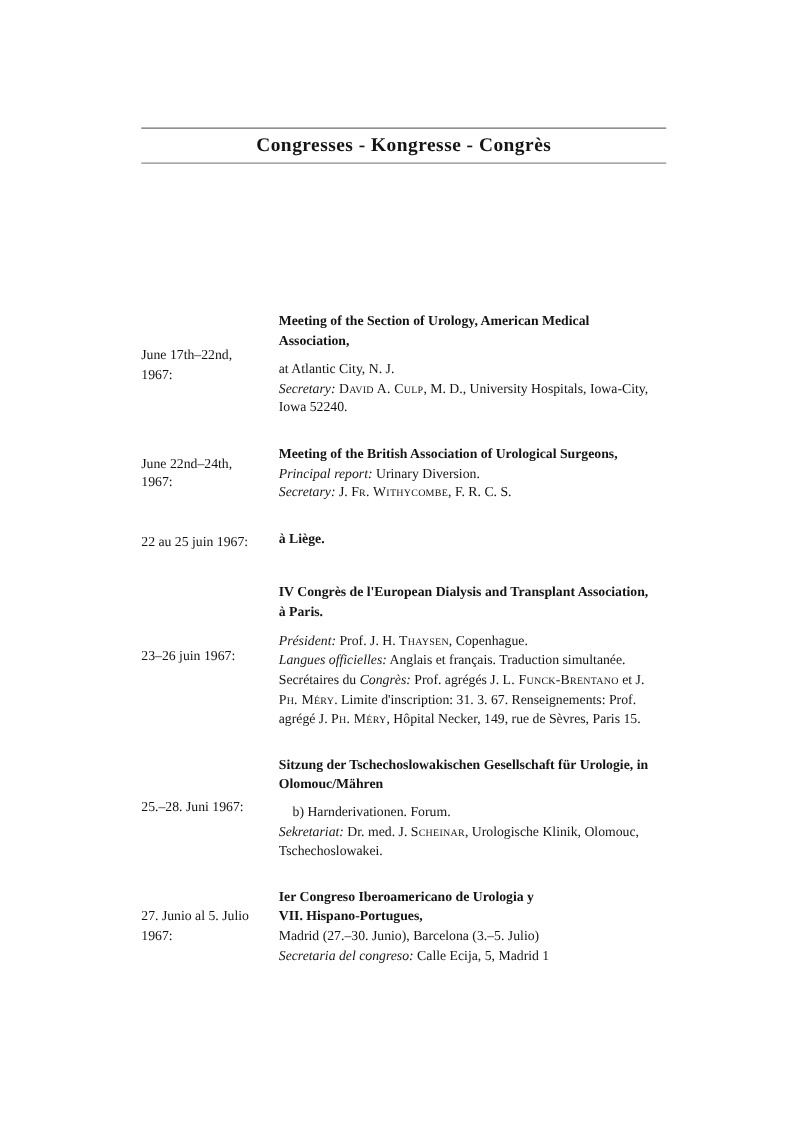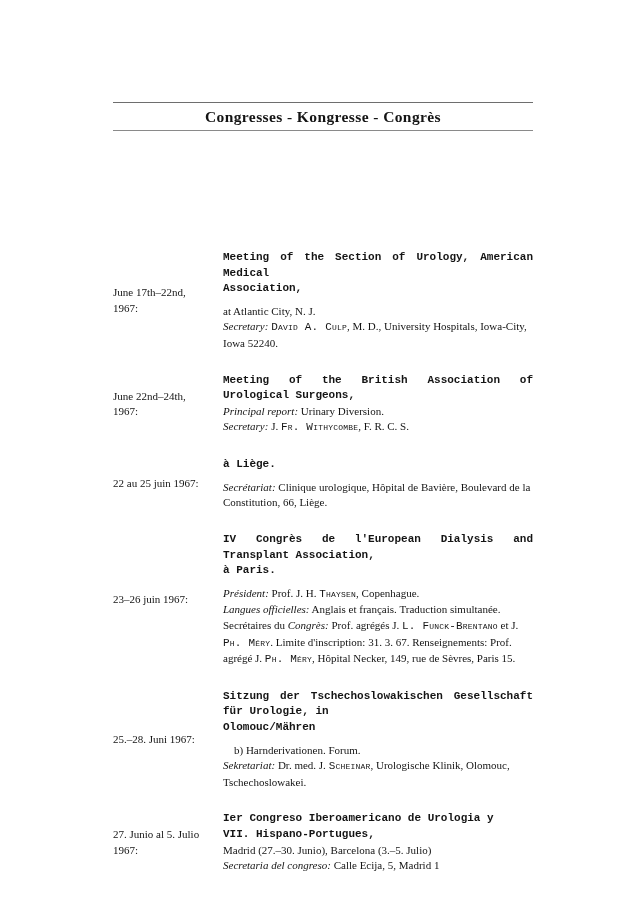--- a/index.html
+++ b/index.html
@@ -65,35 +65,33 @@
   .entry-body {
     flex: 1 1 auto;
     min-width: 0;
   }
   .line {
     margin: 0;
     text-align: justify;
   }
   .line.head {
     font-weight: bold;
-    font-family: Liberation Mono, monospace;
   }
   .block-gap { height: 7px; }
   .sub-list { margin: 0; }
   .sub-item {
     margin: 0;
     padding-left: 11px;
   }
   .lbl {
     font-style: italic;
   }
   .sc {
     font-variant: small-caps;
     letter-spacing: 0.2px;
-    font-family: Liberation Mono, monospace;
   }
   
   .line:last-child { text-align: left; }
 </style>
 </head>
 <body>
 
 <div class="page">
 
   <div class="header">
@@ -124,21 +122,20 @@
         <p class="line"><span class="lbl">Principal report:</span><span> Urinary Diversion.</span></p>
         <p class="line"><span class="lbl">Secretary:</span><span> J. </span><span class="sc">Fr. Withycombe</span><span>, F. R. C. S.</span></p>
       </div>
     </div>
 
     <div class="entry">
       <div class="entry-date">22 au 25 juin 1967:</div>
       <div class="entry-body">
         <p class="line head">à Liège.</p>
         <div class="block-gap"></div>
-        <p class="line"><span class="lbl">Secrétariat:</span><span> Clinique urologique, Hôpital de Bavière, Boulevard de la Constitution, 66, Liège.</span></p>
       </div>
     </div>
 
     <div class="entry">
       <div class="entry-date">23–26 juin 1967:</div>
       <div class="entry-body">
         <p class="line head">IV Congrès de l'European Dialysis and Transplant Association,</p>
         <p class="line head">à Paris.</p>
         <div class="block-gap"></div>
         <p class="line"><span class="lbl">Président:</span><span> Prof. J. H. </span><span class="sc">Thaysen</span><span>, Copenhague.</span></p>

